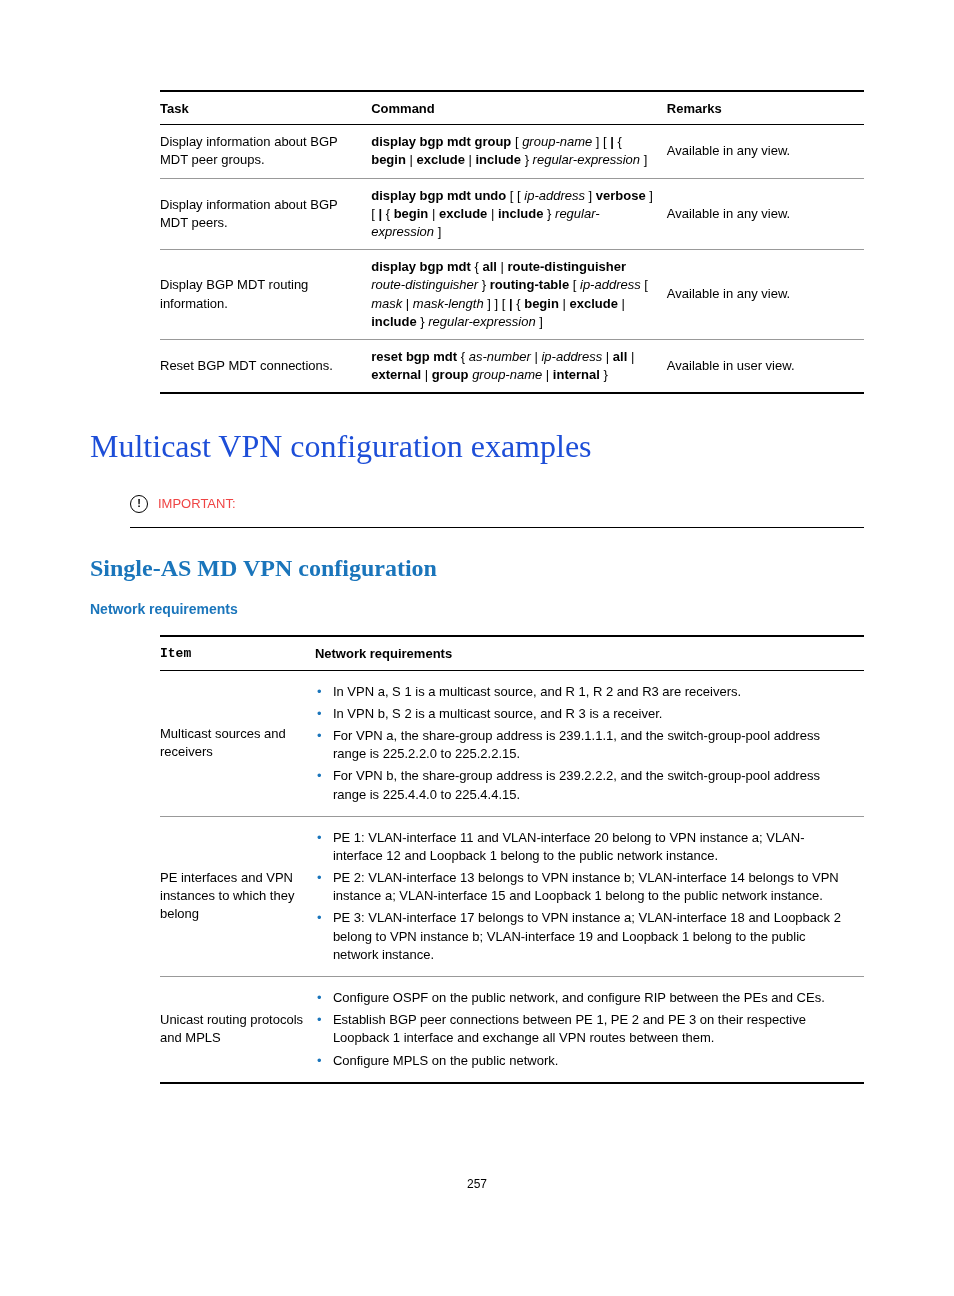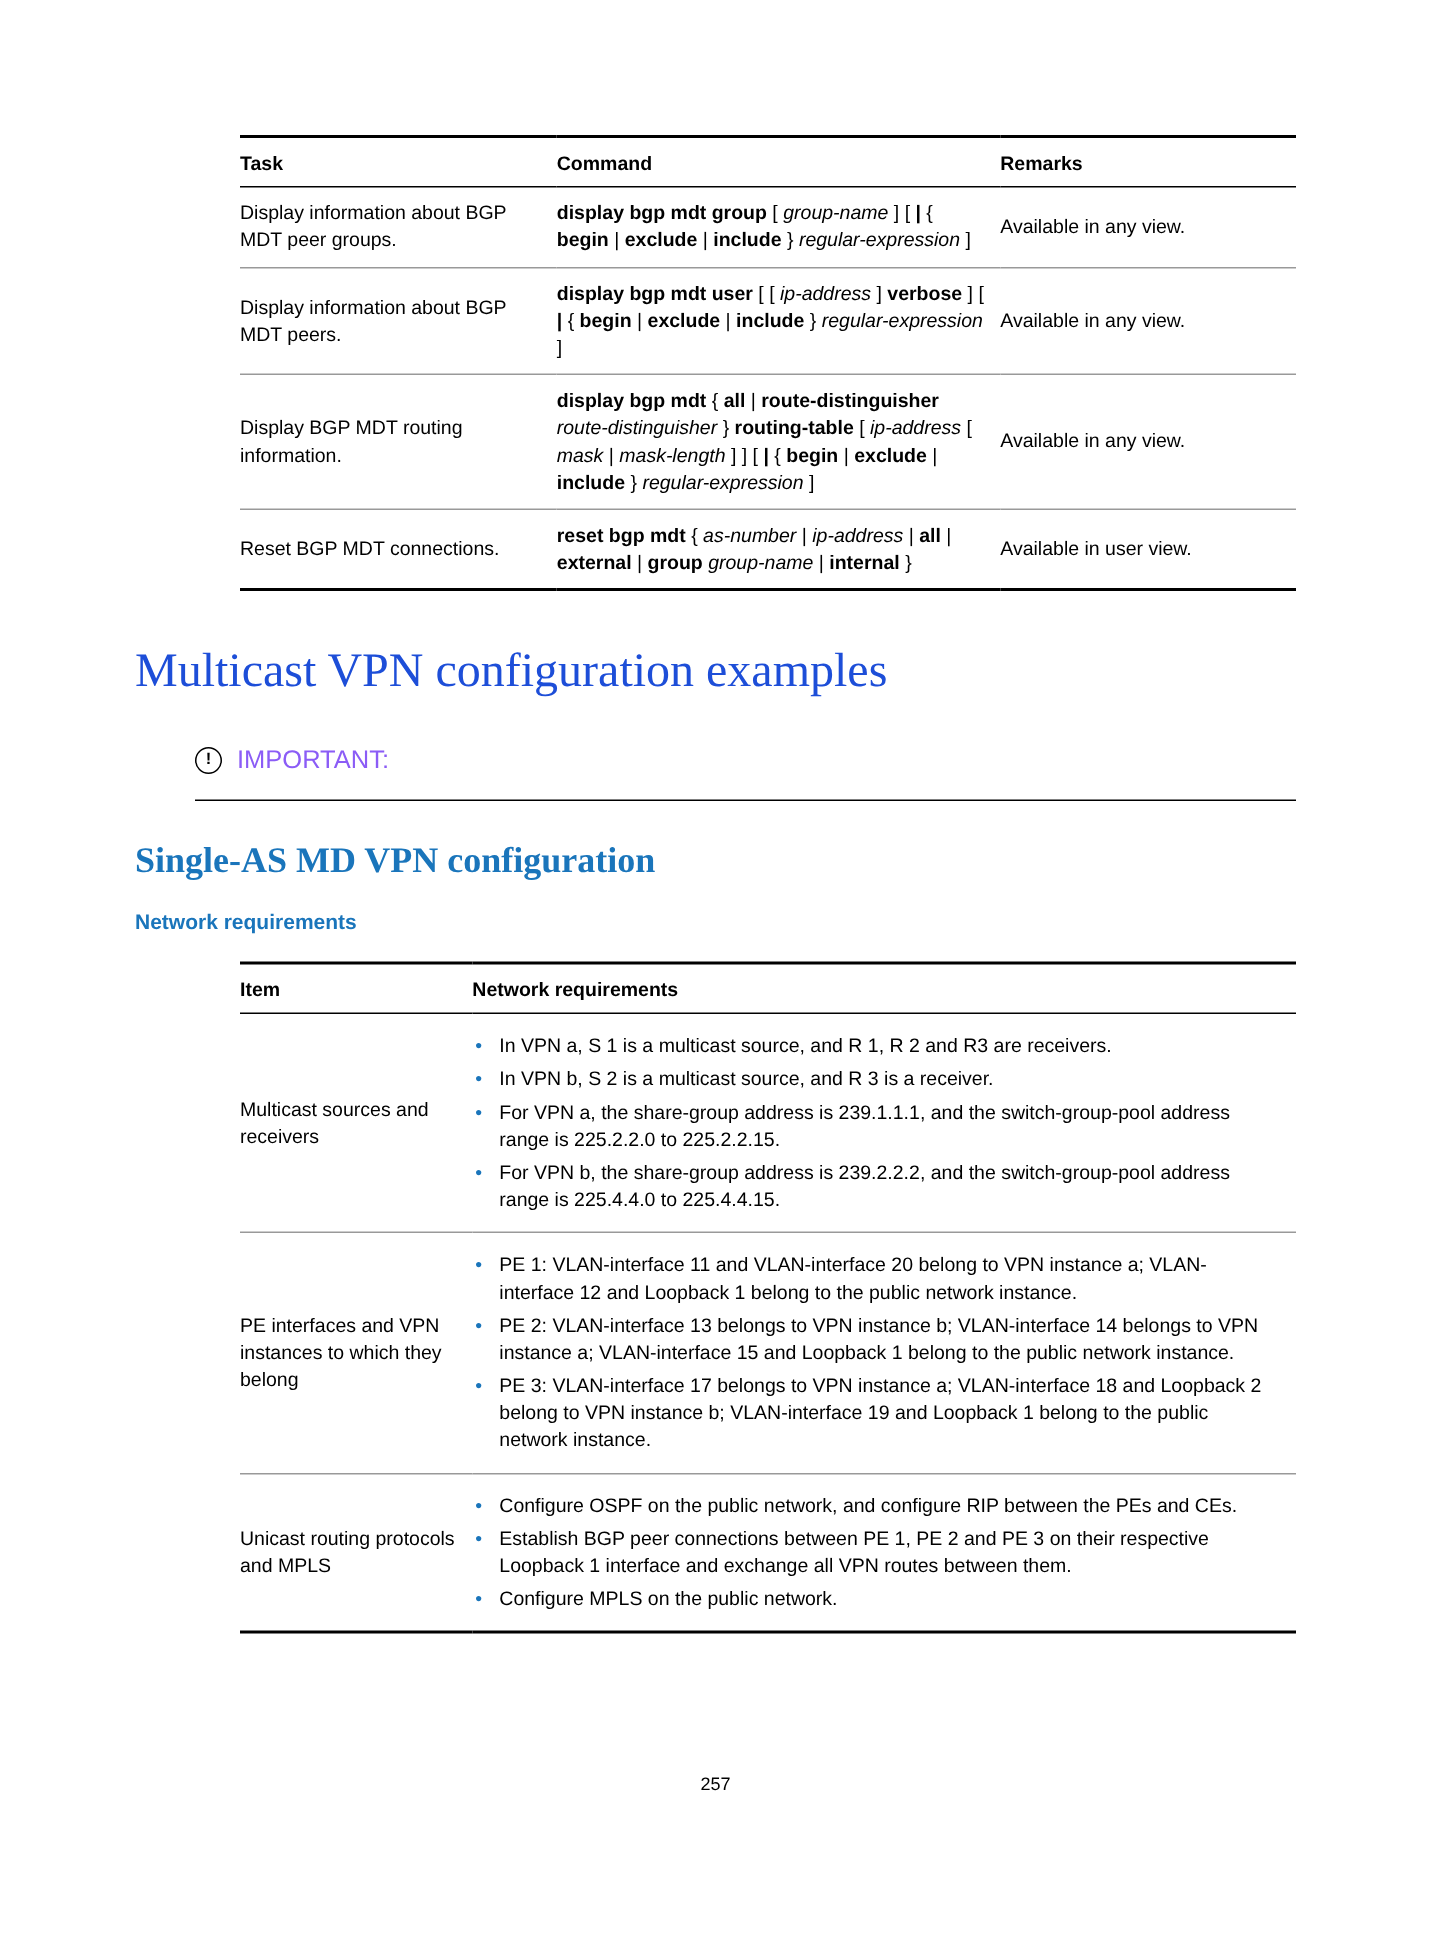--- a/index.html
+++ b/index.html
@@ -30,21 +30,21 @@
   }
   td {
     padding: 8px 10px 8px 0;
     border-bottom: 1px solid #999;
     vertical-align: middle;
   }
   tr.lastrow td { border-bottom: 2px solid #000; }
   .col-task { width: 30%; }
   .col-cmd { width: 42%; }
   .col-rem { width: 28%; }
-  .col-item { width: 22%; }
+  .col-item { width: 22%; font-family: Liberation Mono, monospace; }
   .col-req { width: 78%; }
   h1 {
     font-family: Georgia, 'Times New Roman', serif;
     font-weight: normal;
     color: #1d4ed8;
     font-size: 32px;
     margin: 30px 0 20px 0;
   }
   h2 {
     font-family: Georgia, 'Times New Roman', serif;
@@ -74,22 +74,22 @@
   .callout-icon {
     width: 16px; height: 16px;
     border: 1.5px solid #000;
     border-radius: 50%;
     display: inline-flex;
     align-items: center; justify-content: center;
     font-size: 11px; font-weight: bold;
     flex-shrink: 0;
   }
   .callout-label {
-    color: #8b5cf6;
-    font-size: 17px;
+    color: #ef4444;
+    font-size: 13px;
   }
   .callout-body {
     margin-left: 26px;
     font-size: 13px;
   }
   ul.bullets {
     list-style: none;
     padding: 0;
     margin: 0;
   }
@@ -127,21 +127,21 @@
   </thead>
   <tbody>
 
   <tr>
         <td>Display information about BGP MDT peer groups.</td>
         <td><span class="b">display bgp mdt group</span> [ <span class="i">group-name</span> ] [ <span class="b">|</span> { <span class="b">begin</span> | <span class="b">exclude</span> | <span class="b">include</span> } <span class="i">regular-expression</span> ]</td>
         <td>Available in any view.</td>
       </tr>
       <tr>
         <td>Display information about BGP MDT peers.</td>
-        <td><span class="b">display bgp mdt user</span> [ [ <span class="i">ip-address</span> ] <span class="b">verbose</span> ] [ <span class="b">|</span> { <span class="b">begin</span> | <span class="b">exclude</span> | <span class="b">include</span> } <span class="i">regular-expression</span> ]</td>
+        <td><span class="b">display bgp mdt undo</span> [ [ <span class="i">ip-address</span> ] <span class="b">verbose</span> ] [ <span class="b">|</span> { <span class="b">begin</span> | <span class="b">exclude</span> | <span class="b">include</span> } <span class="i">regular-expression</span> ]</td>
         <td>Available in any view.</td>
       </tr>
       <tr>
         <td>Display BGP MDT routing information.</td>
         <td><span class="b">display bgp mdt</span> { <span class="b">all</span> | <span class="b">route-distinguisher</span> <span class="i">route-distinguisher</span> } <span class="b">routing-table</span> [ <span class="i">ip-address</span> [ <span class="i">mask</span> | <span class="i">mask-length</span> ] ] [ <span class="b">|</span> { <span class="b">begin</span> | <span class="b">exclude</span> | <span class="b">include</span> } <span class="i">regular-expression</span> ]</td>
         <td>Available in any view.</td>
       </tr>
       <tr class="lastrow">
         <td>Reset BGP MDT connections.</td>
         <td><span class="b">reset bgp mdt</span> { <span class="i">as-number</span> | <span class="i">ip-address</span> | <span class="b">all</span> | <span class="b">external</span> | <span class="b">group</span> <span class="i">group-name</span> | <span class="b">internal</span> }</td>

